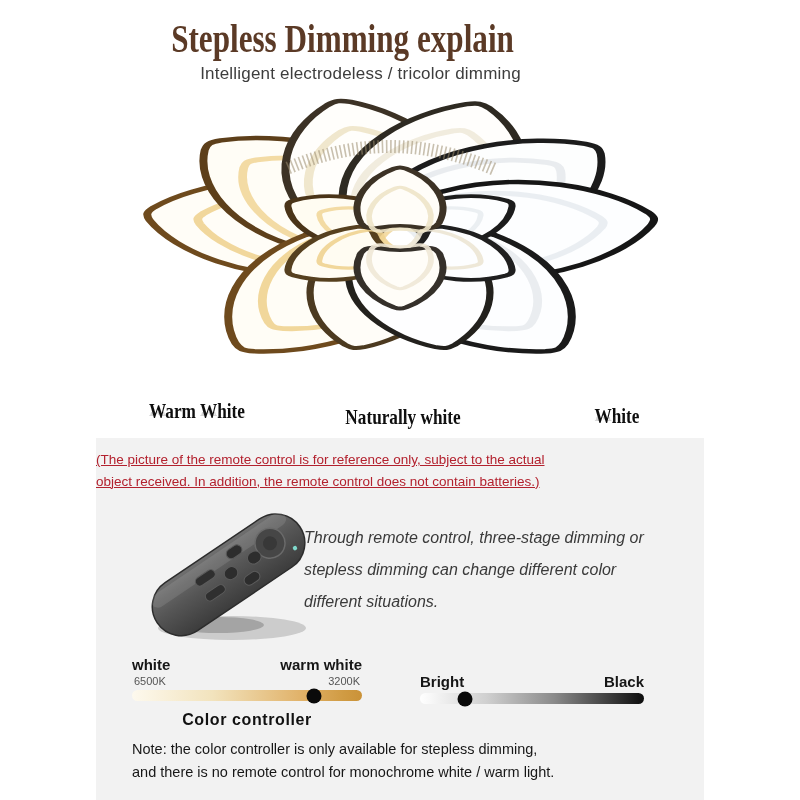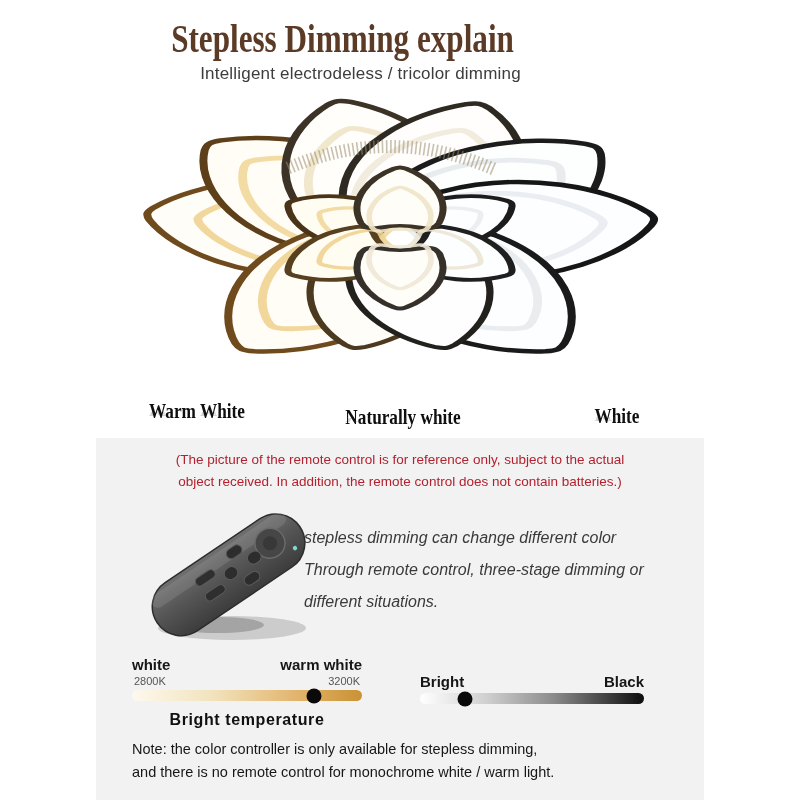--- a/index.html
+++ b/index.html
@@ -23,22 +23,22 @@
     font-family:"Liberation Serif", serif;font-weight:700;font-size:21px;color:#0e0e0e;
   }
   .mode-label .txt{display:block;transform:scaleX(0.82);transform-origin:center;}
   .mode-label .mirror{
     display:block;transform:scaleX(0.82) scaleY(-1);transform-origin:center top;
     opacity:0.22;height:9px;overflow:hidden;margin-top:-3px;color:#444;
   }
   
   .panel{position:absolute;left:96px;top:438px;width:608px;height:362px;background:#f2f2f2;}
   .disclaimer{
-    position:absolute;top:11px;left:0;width:100%;text-align:center;
-    font-size:13.5px;line-height:21.5px;color:#b3212e;
+    position:absolute;top:11px;left:0;width:100%;text-align:left;
+    font-size:13.5px;line-height:21.5px;color:#b3212e;text-decoration:underline;
   }
   .remote-wrap{position:absolute;left:44px;top:64px;width:176px;height:146px;}
   .desc{position:absolute;left:208px;top:84px;width:396px;color:#3a3a3a;
         font-size:16px;font-style:italic;}
   .desc div{height:32px;line-height:32px;white-space:nowrap;}
   
   .slider-group{position:absolute;top:218px;}
   .ct{left:36px;width:230px;}
   .br{left:324px;width:224px;}
   .lbl-row{display:flex;justify-content:space-between;align-items:flex-end;
@@ -188,38 +188,38 @@
       <rect x="97" y="84" width="17" height="10" rx="5" fill="#2d2d2d" stroke="#5c5c5c"></rect>
       <rect x="84" y="67" width="14" height="12" rx="6" fill="#2d2d2d" stroke="#5c5c5c"></rect>
       <rect x="112" y="67" width="14" height="12" rx="6" fill="#2d2d2d" stroke="#5c5c5c"></rect>
       <rect x="56" y="58" width="22" height="9" rx="4.5" fill="#2f2f2f" stroke="#5c5c5c"></rect>
       <rect x="56" y="76" width="22" height="9" rx="4.5" fill="#2f2f2f" stroke="#5c5c5c"></rect>
       <circle cx="158" cy="88" r="2.2" fill="#7fd8cb"></circle>
     </g>
   </svg>
 
   <div class="desc">
+    <div>Through remote control, three-stage dimming or</div>
     <div>stepless dimming can change different color</div>
-    <div>Through remote control, three-stage dimming or</div>
     <div>different situations.</div>
   </div>
 
   <div class="slider-group ct">
     <div class="lbl-row">
       <span>white</span>
       <span>warm white</span>
     </div>
     <div class="sub-row">
-      <span>2800K</span>
+      <span>6500K</span>
       <span>3200K</span>
     </div>
     <div class="bar">
       <div class="knob" style="left: 79%;"></div>
     </div>
-    <div class="caption">Bright temperature</div>
+    <div class="caption">Color controller</div>
   </div>
 
   <div class="slider-group br">
     <div class="lbl-row">
       <span>Bright</span>
       <span>Black</span>
     </div>
     <div class="bar">
       <div class="knob" style="left: 20%;"></div>
     </div>

